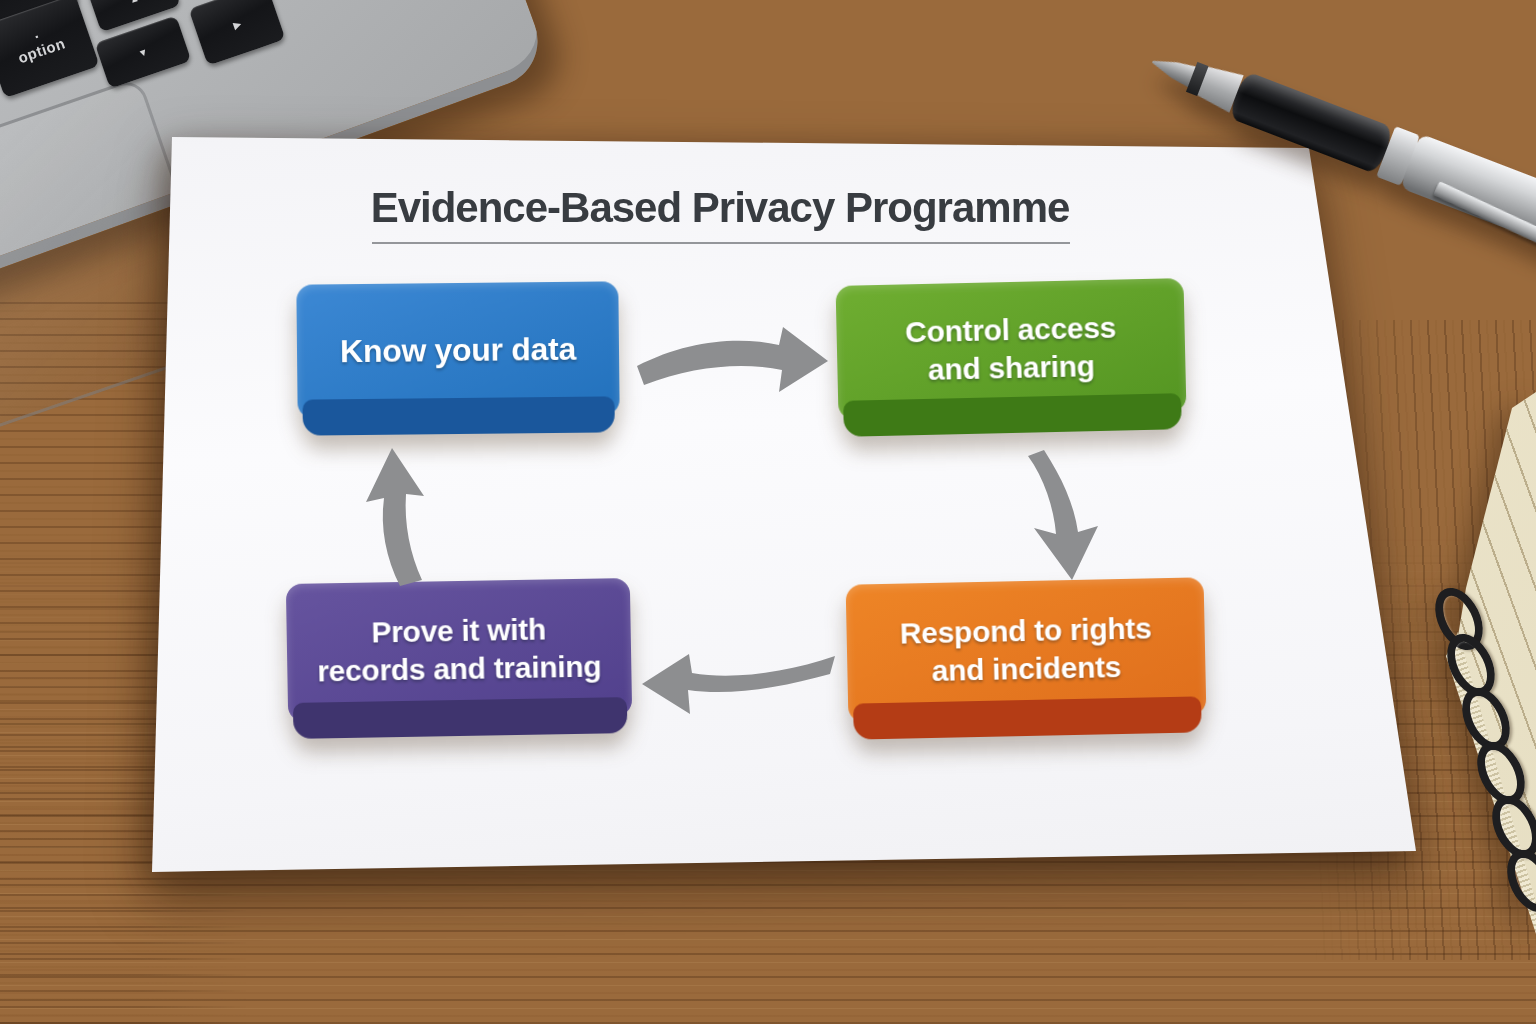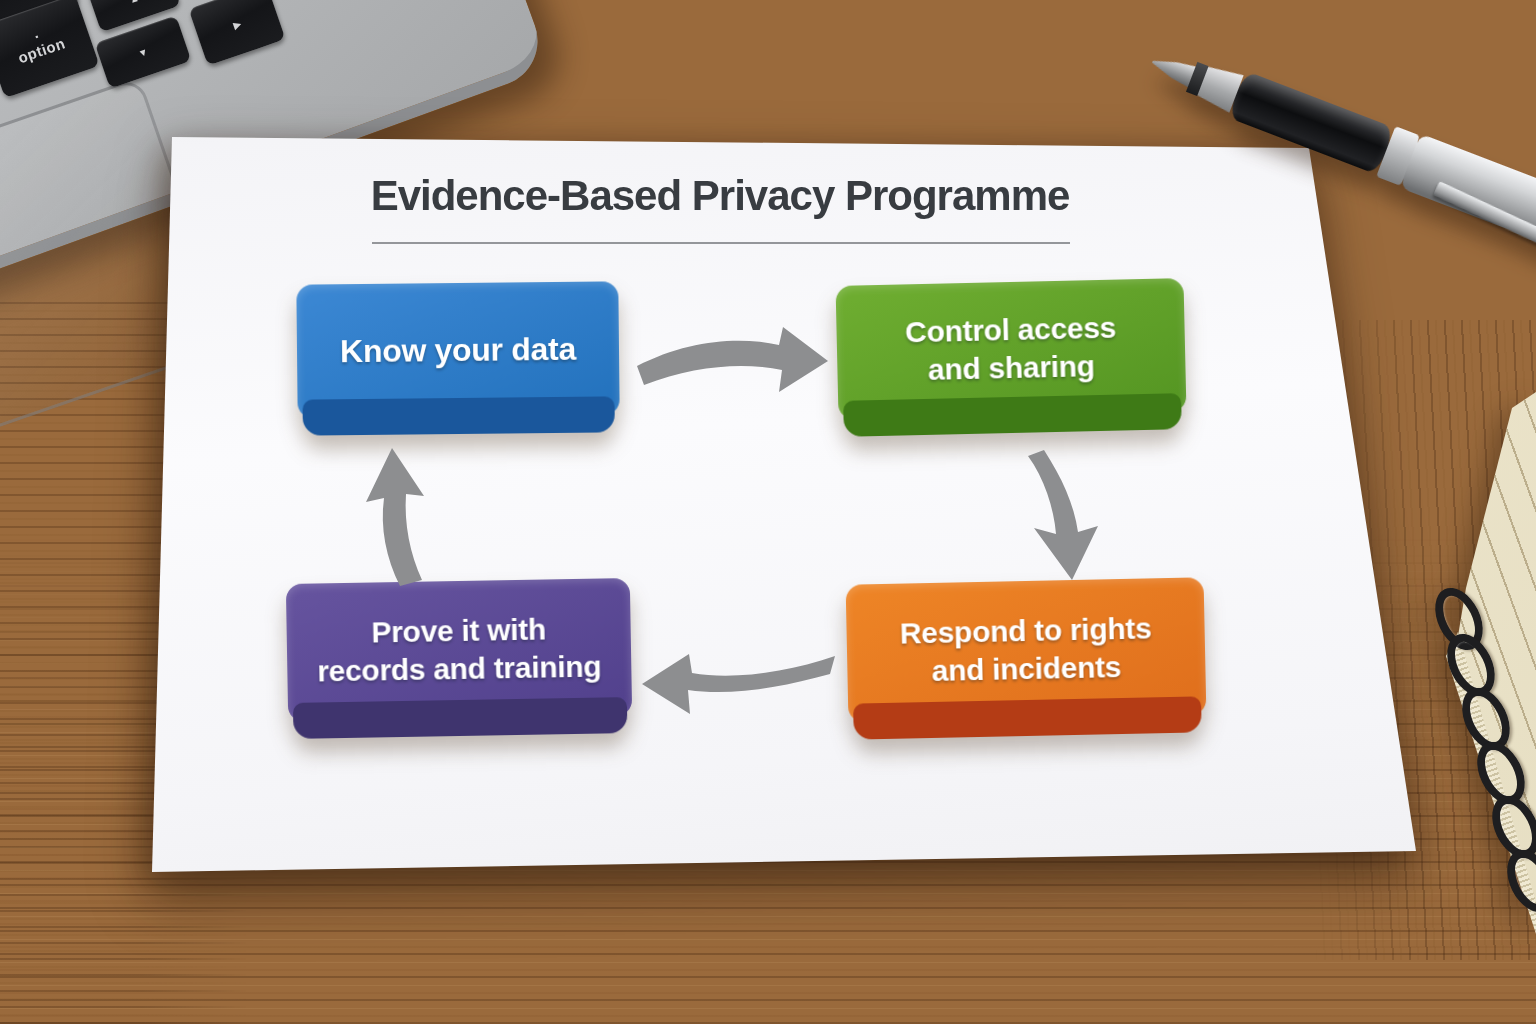--- a/index.html
+++ b/index.html
@@ -122,21 +122,21 @@
   
   .paper-wrap{position:absolute;inset:0;
     filter:drop-shadow(0 20px 26px rgba(40,22,8,.5)) drop-shadow(-8px 10px 14px rgba(40,22,8,.33));}
   .paper{
     position:absolute;inset:0;
     clip-path:polygon(172px 137px,1309px 148px,1416px 851px,152px 872px);
     background:linear-gradient(176deg,#e7e7ea 0%,#f4f4f7 14%,#fbfbfd 42%,#f5f5f8 72%,#ececef 100%);
   }
   
   .title{
-    position:absolute;left:350px;top:172px;width:740px;text-align:center;
+    position:absolute;left:350px;top:184px;width:740px;text-align:center;
     font-size:42px;font-weight:bold;color:#383c41;letter-spacing:-1px;
   }
   .title-rule{position:absolute;left:372px;top:242px;width:698px;height:2px;background:#94969a;}
   .step{
     position:absolute;border-radius:16px;display:flex;align-items:center;justify-content:center;
     box-shadow:inset 0 2px 10px rgba(255,255,255,.20);
     filter:drop-shadow(0 14px 10px rgba(70,45,20,.30));
     background:linear-gradient(160deg,var(--f1),var(--f2));
   }
   .step::after{

